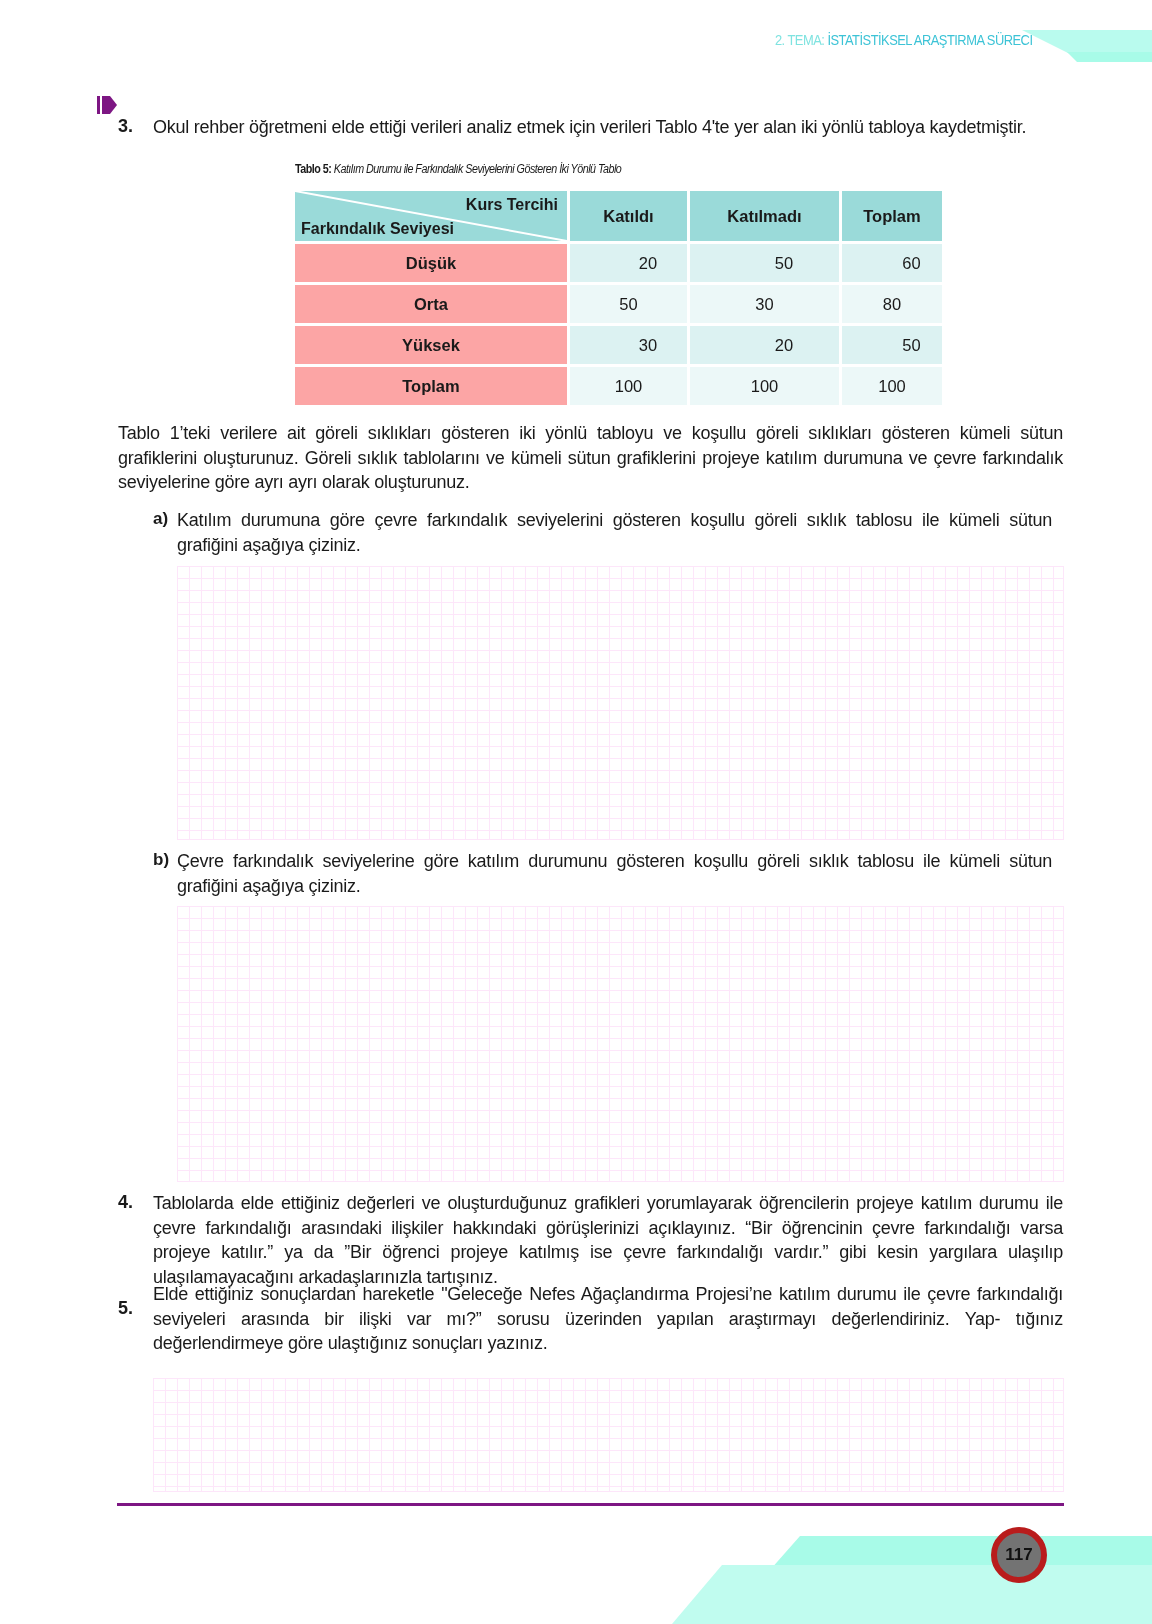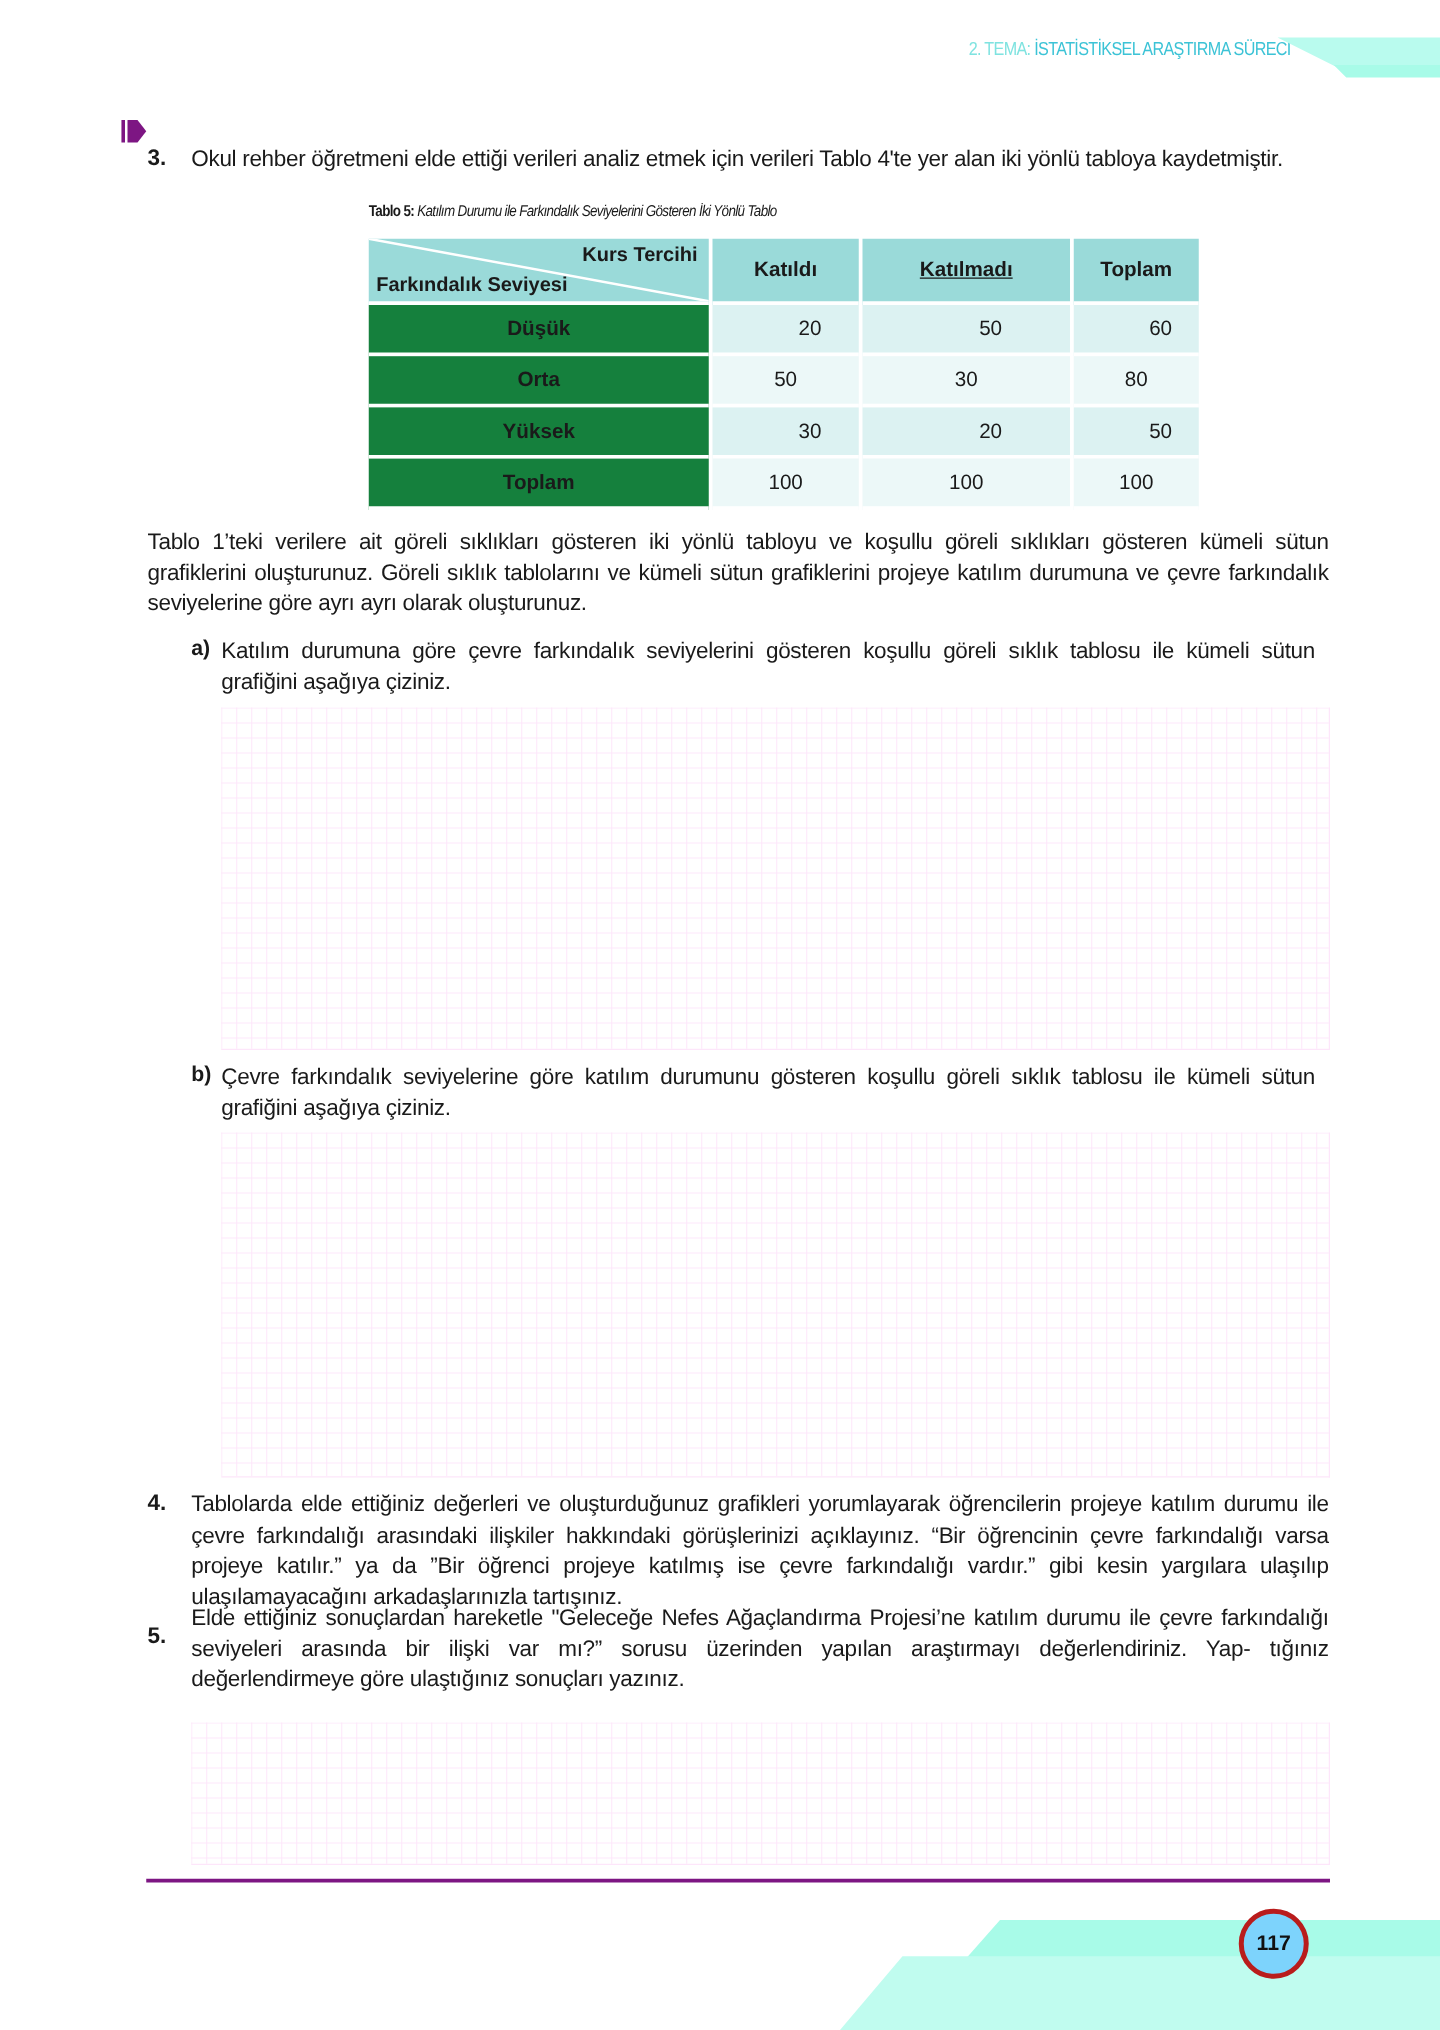--- a/index.html
+++ b/index.html
@@ -40,48 +40,48 @@
   
   table.t5 {
     position: absolute; left: 295px; top: 191px; border-collapse: separate;
     border-spacing: 3px 0; margin-left: -3px;
   }
   table.t5 td, table.t5 th {
     height: 38px; padding: 0; text-align: center; font-size: 16.5px;
     border-bottom: 3px solid #ffffff;
   }
   table.t5 th { background: #9adad9; font-weight: bold; color: #1a1a1a; }
-  table.t5 td.rowh { background: #15803d; font-weight: bold; width: 272px; }
+  table.t5 td.rowh { background: #fca5a5; font-weight: bold; width: 272px; }
   table.t5 td.v1 { background: #dcf2f2; padding-left: 39px; }
   table.t5 td.v2 { background: #ecf8f8; }
   table.t5 .corner { position: relative; width: 272px; height: 50px; }
   table.t5 .corner svg { position: absolute; left: 0; top: 0; }
   table.t5 .corner .k { position: absolute; right: 9px; top: 5px; font-weight: bold; font-size: 16px; padding-left: 29px; }
   table.t5 .corner .f { position: absolute; left: 6px; bottom: 3px; font-weight: bold; font-size: 16px; }
   table.t5 tr.head th { height: 50px; }
   table.t5 .c1 { width: 117px; }
-  table.t5 .c2 { width: 166px; text-decoration: underline; }
+  table.t5 .c2 { width: 149px; }
   table.t5 .c3 { width: 100px; }
 
   
   .grid {
     position: absolute;
     background-color: #ffffff;
     background-image:
       linear-gradient(to right, #fde6fa 1px, transparent 1px),
       linear-gradient(to bottom, #fde6fa 1px, transparent 1px);
     background-size: 12px 12px;
     border-right: 1px solid #fde6fa; border-bottom: 1px solid #fde6fa;
   }
 
   .bottom-rule { position: absolute; left: 117px; top: 1503px; width: 947px; height: 3px; background: #7d1683; }
   .footer-deco { position: absolute; left: 0; top: 1530px; width: 1152px; height: 94px; }
   .page-badge {
     position: absolute; left: 991px; top: 1527px; width: 56px; height: 56px; border-radius: 50%;
-    background: #7dd3fc; border: 4px solid #b91c1c; box-sizing: border-box;
+    background: #737373; border: 6px solid #b91c1c; box-sizing: border-box;
     display: flex; align-items: center; justify-content: center;
     font-weight: bold; font-size: 17px; color: #111;
   }
 </style>
 </head>
 <body>
 
 <div class="header-title">
   <span class="num">2. TEMA:</span>
   <span class="txt">İSTATİSTİKSEL ARAŞTIRMA SÜRECİ</span>

